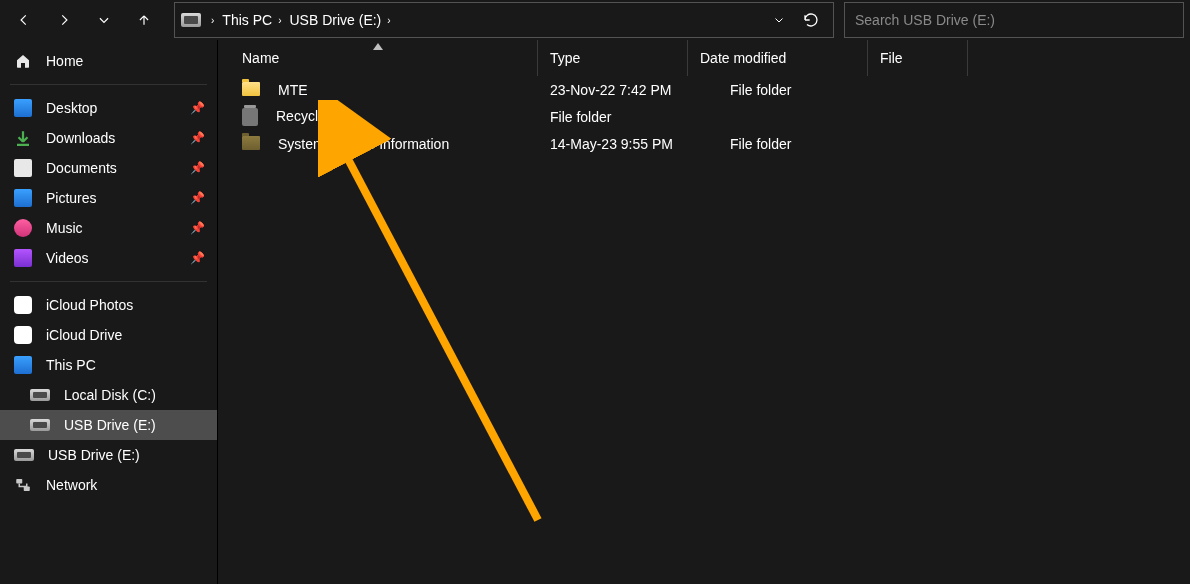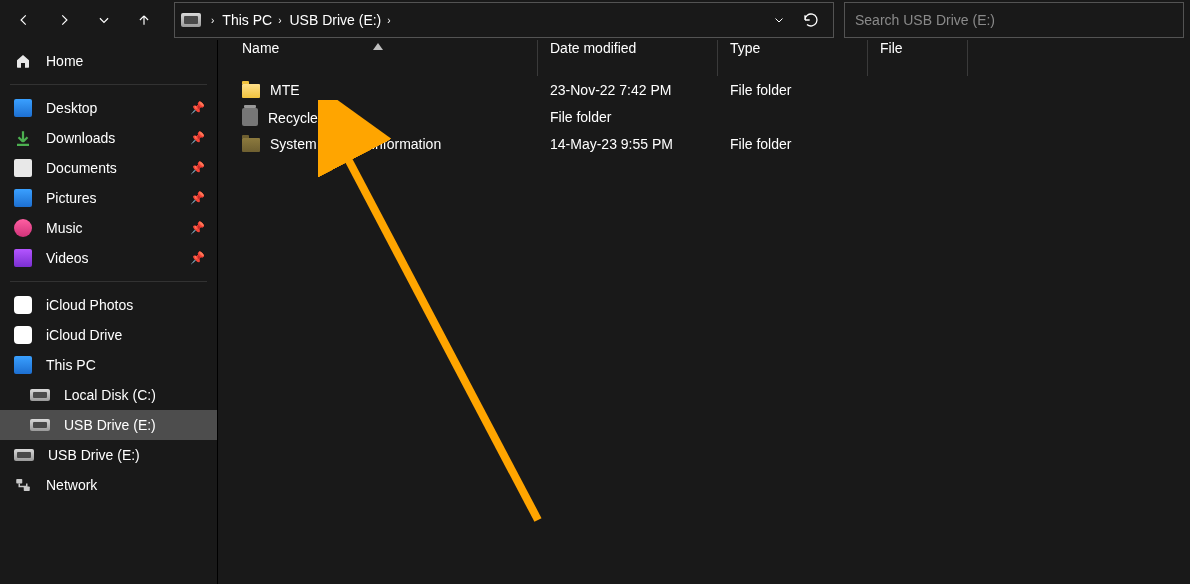--- a/index.html
+++ b/index.html
@@ -75,32 +75,32 @@
   .side-item.active{background:#4d4d4d}
   .side-sep{height:1px;background:#323232;margin:8px 10px}
   .pin{margin-left:auto;margin-right:12px;color:#8a8a8a;font-size:12px}
   .content{flex:1;position:relative}
   .cols{
     display:flex;align-items:center;height:36px;
     border-bottom:0;
     color:#fff;
   }
   .col{
-    height:100%;display:flex;padding:0 12px;
+    height:100%;display:flex;align-items:center;padding:0 12px;
     border-right:1px solid #3a3a3a;cursor:pointer;
   }
   .col.name{width:320px;padding-left:24px;position:relative}
   .sort-caret{position:absolute;left:50%;top:-2px;transform:translateX(-50%);}
   .col.date{width:180px}
   .col.type{width:150px}
   .col.size{width:100px}
   .row{
     display:flex;align-items:center;height:27px;cursor:pointer;
   }
-  .row .c-name{width:320px;padding-left:24px;display:flex;align-items:flex-end;gap:10px}
+  .row .c-name{width:320px;padding-left:24px;display:flex;align-items:flex-start;gap:18px}
   .row .c-date{width:180px;padding-left:12px}
   .row .c-type{width:150px;padding-left:12px}
   .row .c-size{width:100px;padding-left:12px}
   .ico{width:18px;height:14px;display:inline-block;flex-shrink:0}
   .folder-y{background:linear-gradient(#ffe08a,#f0c23d);border-radius:1px;position:relative}
   .folder-y::before{content:"";position:absolute;top:-3px;left:0;width:7px;height:3px;background:#f0c23d;border-radius:1px 1px 0 0}
   .folder-d{background:linear-gradient(#8c7a3e,#6e5f30);border-radius:1px;position:relative}
   .folder-d::before{content:"";position:absolute;top:-3px;left:0;width:7px;height:3px;background:#6e5f30;border-radius:1px 1px 0 0}
   .rbin{width:16px;height:18px;background:#777;border-radius:2px;position:relative}
   .rbin::before{content:"";position:absolute;top:-3px;left:2px;right:2px;height:3px;background:#999;border-radius:1px}
@@ -263,25 +263,25 @@
   <div class="content">
     <div class="cols">
       <div class="col name">
         <span class="sort-caret">
           <svg width="10" height="8" viewBox="0 0 10 8">
               <path d="M5 0l5 7H0z" fill="#bfbfbf"></path>
             </svg>
         </span>
         <span>Name</span>
       </div>
+      <div class="col type">
+        <span>Type</span>
+      </div>
       <div class="col date">
         <span>Date modified</span>
-      </div>
-      <div class="col type">
-        <span>Type</span>
       </div>
       <div class="col size">
         <span>File</span>
       </div>
     </div>
 
     <div class="row">
       <div class="c-name">
         <span class="ico folder-y"></span>
         <span>MTE</span>

